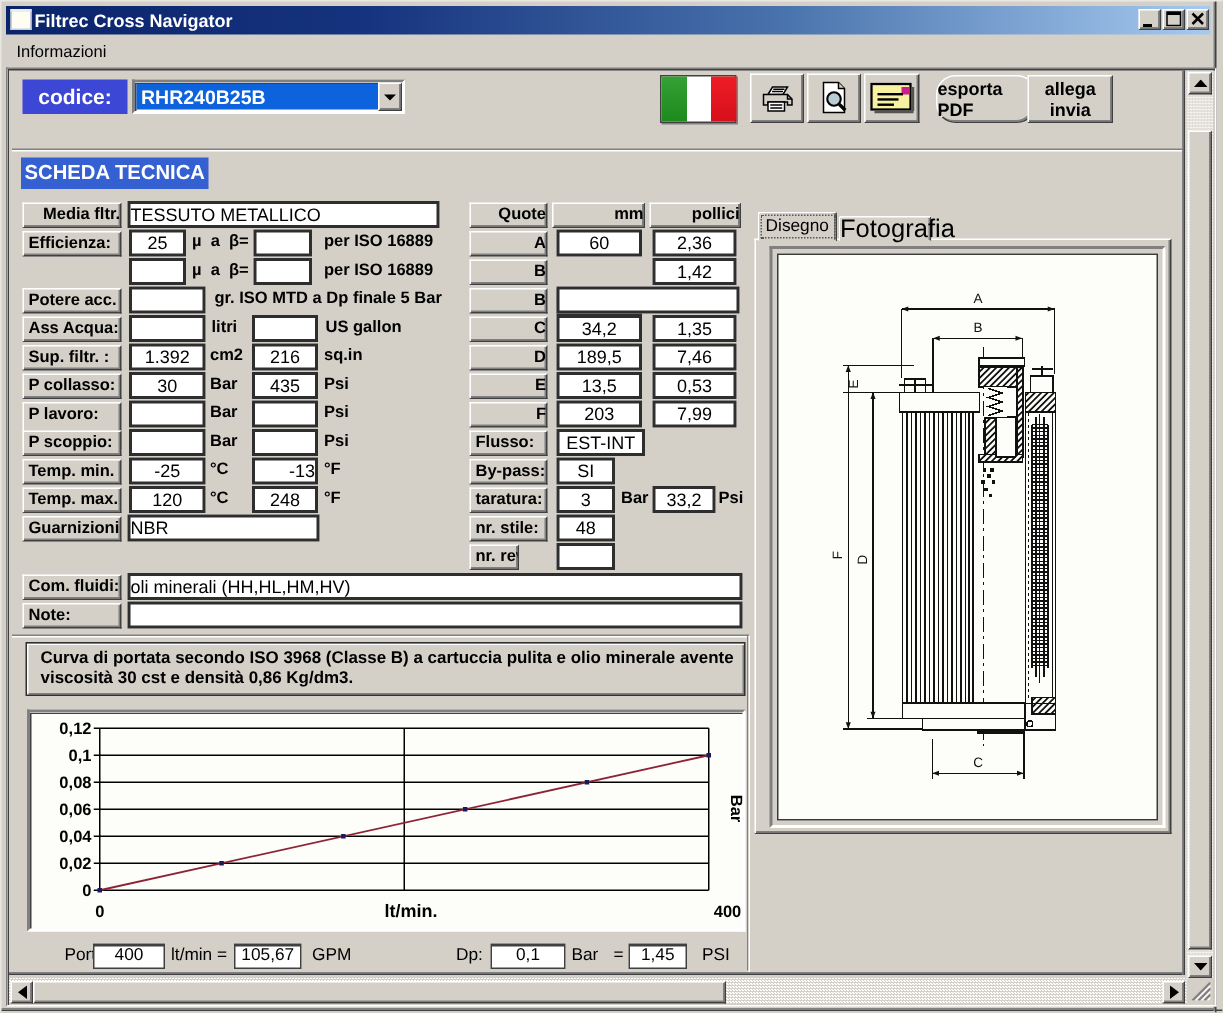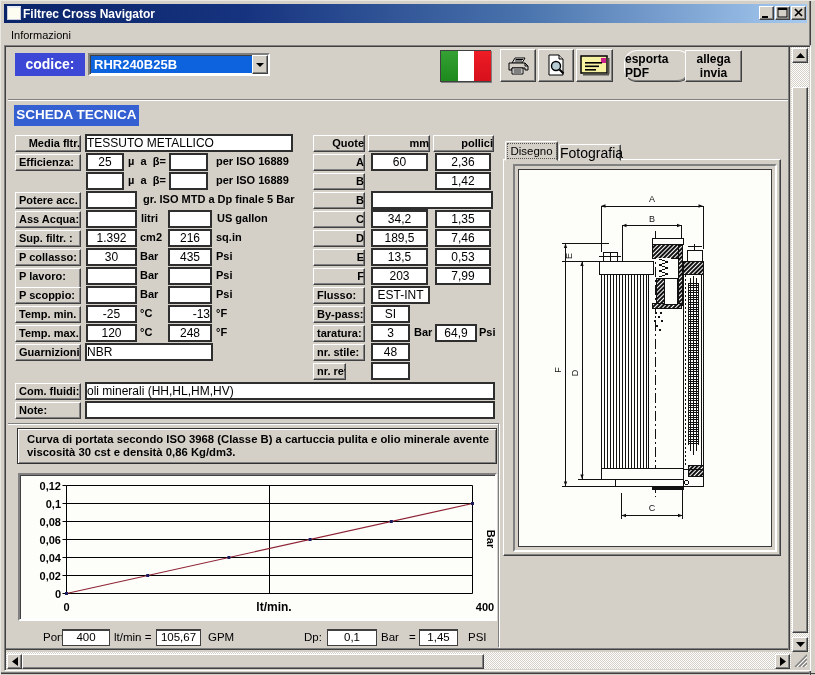--- a/index.html
+++ b/index.html
@@ -178,21 +178,21 @@
 <div class="abs lbl lblc" style="left:313px;top:268px;width:52px;height:17px;">F</div>
 <div class="abs inp ctr" style="left:371px;top:267px;width:57px;height:18px;">203</div>
 <div class="abs inp ctr" style="left:435px;top:267px;width:56px;height:18px;">7,99</div>
 <div class="abs lbl" style="left:313px;top:287px;width:52px;height:17px;">Flusso:</div>
 <div class="abs inp ctr" style="left:371px;top:286px;width:59px;height:18px;">EST-INT</div>
 <div class="abs lbl" style="left:313px;top:306px;width:52px;height:17px;">By-pass:</div>
 <div class="abs inp ctr" style="left:371px;top:305px;width:39px;height:18px;">SI</div>
 <div class="abs lbl" style="left:313px;top:325px;width:52px;height:17px;">taratura:</div>
 <div class="abs inp ctr" style="left:371px;top:324px;width:39px;height:18px;">3</div>
 <div class="abs txt" style="left:414px;top:326px;width:200px;height:15px;">Bar</div>
-<div class="abs inp ctr" style="left:435px;top:324px;width:42px;height:18px;">64,9</div>
+<div class="abs inp ctr" style="left:435px;top:324px;width:42px;height:18px;">33,2</div>
 <div class="abs txt" style="left:479px;top:326px;width:200px;height:15px;">Psi</div>
 <div class="abs lbl" style="left:313px;top:344px;width:52px;height:17px;">nr. stile:</div>
 <div class="abs inp ctr" style="left:371px;top:343px;width:39px;height:18px;">48</div>
 <div class="abs lbl" style="left:313px;top:363px;width:33px;height:17px;text-align:center;">nr. rev:</div>
 <div class="abs inp ctr" style="left:371px;top:362px;width:39px;height:18px;"></div>
 <div class="abs" style="left:8px;top:423px;width:491px;height:1px;background:#808080;"></div>
 <div class="abs" style="left:8px;top:424px;width:491px;height:1px;background:#ffffff;"></div>
 <div class="abs" style="left:498px;top:423px;width:1px;height:224px;background:#808080;"></div>
 <div class="abs" style="left:499px;top:424px;width:1px;height:224px;background:#ffffff;"></div>
 <div class="abs" style="left:17px;top:428px;width:480px;height:36px;border:1px solid #303030;background:#d4d0c8;box-shadow:inset 1px 1px 0 #ffffff, inset -1px -1px 0 #808080;font-weight:bold;font-size:11.3px;line-height:13px;padding:4px 0 0 9px;">Curva di portata secondo ISO 3968 (Classe B) a cartuccia pulita e olio minerale avente<br>viscosità 30 cst e densità 0,86 Kg/dm3.</div>
@@ -241,21 +241,21 @@
 <div class="abs rtxt" style="left:208px;top:631px;width:60px;height:14px;">GPM</div>
 <div class="abs rtxt" style="left:304px;top:631px;width:40px;height:14px;">Dp:</div>
 <div class="abs pinp" style="left:327px;top:629px;width:50px;height:17px;">0,1</div>
 <div class="abs rtxt" style="left:381px;top:631px;width:40px;height:14px;">Bar</div>
 <div class="abs rtxt" style="left:409px;top:631px;width:20px;height:14px;">=</div>
 <div class="abs pinp" style="left:419px;top:629px;width:39px;height:17px;">1,45</div>
 <div class="abs rtxt" style="left:468px;top:631px;width:40px;height:14px;">PSI</div>
 <div class="abs raised" style="left:503px;top:159px;width:278px;height:397px;"></div>
 <div class="abs" style="left:505px;top:141px;width:53px;height:20px;border:1px solid;border-color:#ffffff #404040 #d4d0c8 #ffffff;box-shadow:inset -1px 0 0 #808080;background:#d4d0c8;border-radius:2px 2px 0 0;font-size:11.5px;text-align:center;line-height:18px;z-index:3;">Disegno</div>
 <div class="abs" style="left:506.5px;top:142.5px;width:50px;height:16px;border:1px dotted #555;z-index:4;"></div>
-<div class="abs" style="left:559px;top:144px;width:62px;height:17px;border:1px solid;border-color:#ffffff #404040 #d4d0c8 #ffffff;box-shadow:inset -1px 0 0 #808080;background:#d4d0c8;border-radius:2px 2px 0 0;font-size:14px;text-align:center;line-height:16px;">Fotografia</div>
+<div class="abs" style="left:559px;top:144px;width:62px;height:17px;border:1px solid;border-color:#ffffff #404040 #d4d0c8 #ffffff;box-shadow:inset -1px 0 0 #808080;background:#d4d0c8;border-radius:2px 2px 0 0;font-size:17px;text-align:center;line-height:16px;">Fotografia</div>
 <div class="abs" style="left:513px;top:164px;width:264px;height:388px;border:2px solid;border-color:#808080 #ffffff #ffffff #808080;background:#d4d0c8;"></div>
 <div class="abs" style="left:518px;top:169px;width:254px;height:378px;background:#fdfdfa;border:1px solid #3a3a3a;"></div>
 <svg class="abs" style="left:518px;top:169px;z-index:2" width="254" height="378" font-family="Liberation Sans,sans-serif" shape-rendering="crispEdges">
     <defs>
       <pattern id="ht" width="3" height="3" patternUnits="userSpaceOnUse" patternTransform="rotate(45)">
         <rect width="3" height="3" fill="#fdfdfa"></rect>
         <line x1="1" y1="0" x2="1" y2="3" stroke="#111" stroke-width="1.1"></line>
       </pattern>
       <pattern id="mesh" width="3" height="2.4" patternUnits="userSpaceOnUse">
         <rect width="3" height="2.4" fill="#fdfdfa"></rect>

